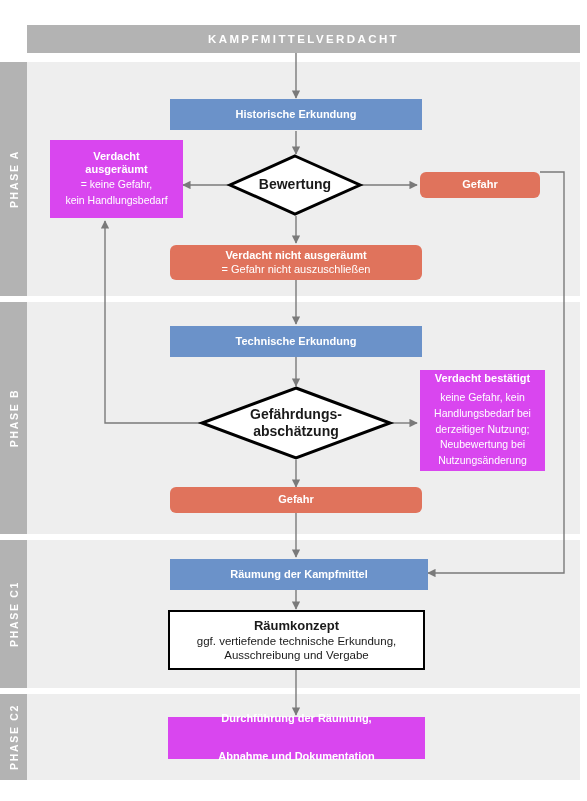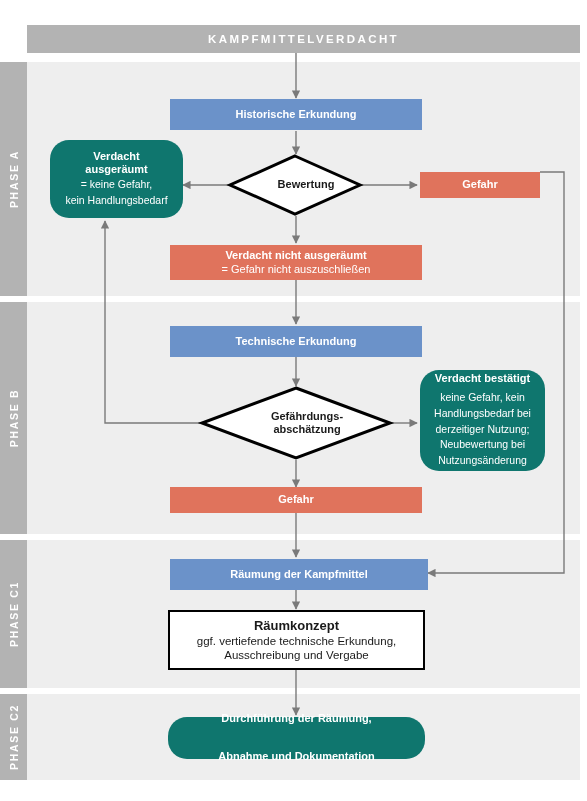--- a/index.html
+++ b/index.html
@@ -79,22 +79,22 @@
   }
   .node .t1 {
     font-size: 11px;
     font-weight: bold;
   }
   .node .t2 {
     font-size: 11px;
     font-weight: normal;
   }
   .blue  { background: #6b92c9; }
-  .red   { background: #e0735c; }
-  .green { background: #0f766e; border-radius: 19px; }
+  .red   { background: #e0735c; border-radius: 6px; }
+  .green { background: #d946ef; }
 
   .node.white-box {
     background: #ffffff;
     border: 2.5px solid #000000;
     color: #1a1a1a;
   }
   .node.white-box .t1 { font-size: 13px; font-weight: bold; }
   .node.white-box .t2 { font-size: 11.5px; color: #1a1a1a; }
 
   
@@ -108,29 +108,29 @@
   
   .diamond-wrap {
     position: absolute;
   }
   .diamond-wrap svg {
     display: block;
     overflow: visible;
   }
   .diamond-label {
     position: absolute;
-    left: 11px;
+    left: 0;
     top: 0;
     width: 100%;
     height: 100%;
     display: flex;
     align-items: center;
     justify-content: center;
     text-align: center;
-    font-size: 11px;
+    font-size: 14px;
     font-weight: bold;
     color: #1a1a1a;
     line-height: 1.22;
     pointer-events: none;
   }
 
   
   #wires {
     position: absolute;
     left: 0;

